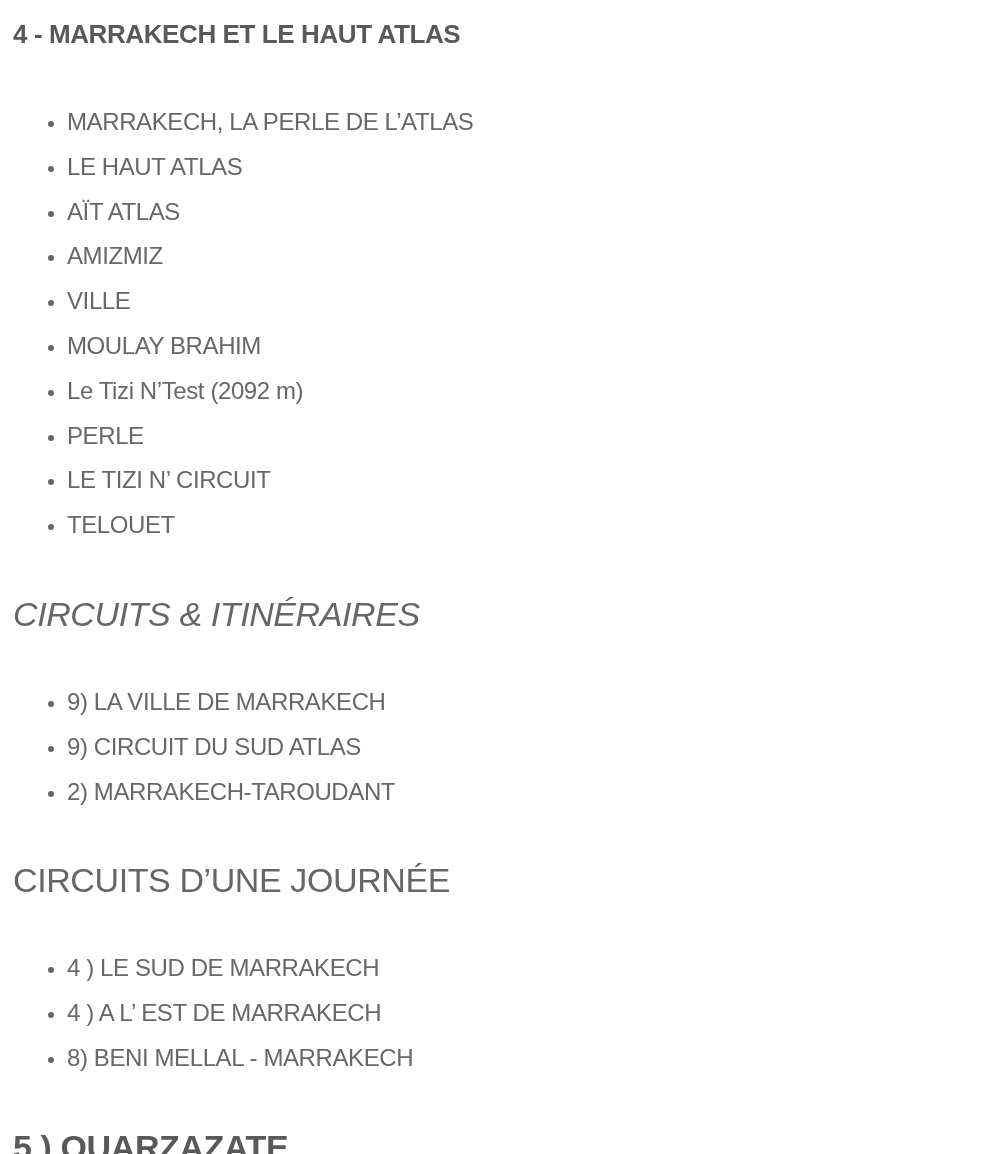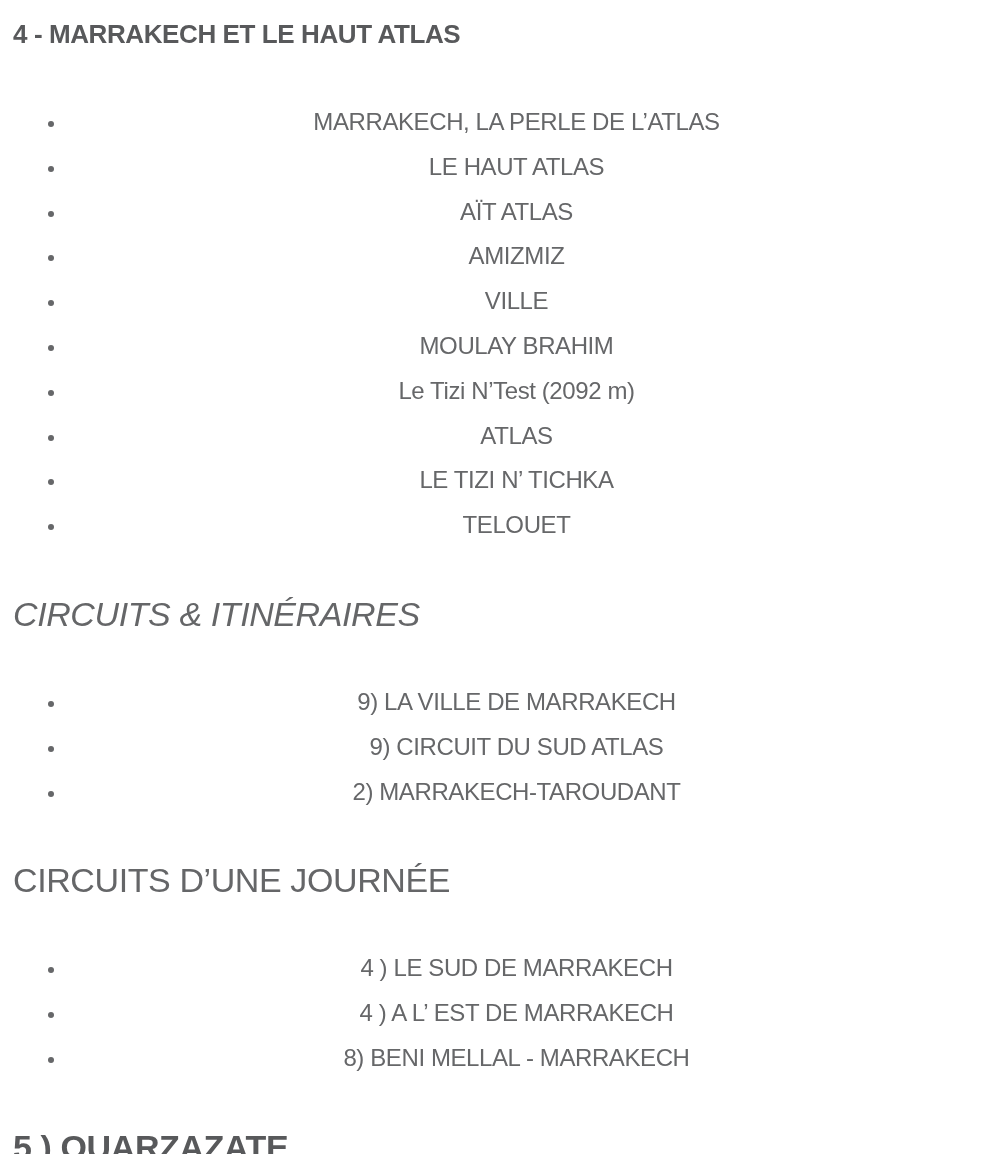--- a/index.html
+++ b/index.html
@@ -42,21 +42,20 @@
     font-style: italic;
   }
   .sub-heading.bold {
     font-weight: bold;
     color: #58595b;
   }
   ul.toc-list {
     margin: 48px 0 0 0;
     padding: 0 0 0 54px;
     list-style: disc outside;
-    text-align: center;
   }
   ul.toc-list li {
     font-size: 24px;
     line-height: 44.8px;
     letter-spacing: -0.4px;
     color: #666769;
   }
   ul.toc-list li::marker {
     color: #666769;
     font-size: 20px;
@@ -71,22 +70,22 @@
     <h2 class="section-title">4 - MARRAKECH ET LE HAUT ATLAS</h2>
 
     <ul class="toc-list">
       <li>MARRAKECH, LA PERLE DE L’ATLAS</li>
       <li>LE HAUT ATLAS</li>
       <li>AÏT ATLAS</li>
       <li>AMIZMIZ</li>
       <li>VILLE</li>
       <li>MOULAY BRAHIM</li>
       <li>Le Tizi N’Test (2092 m)</li>
-      <li>ATLAS</li>
-      <li>LE TIZI N’ TICHKA</li>
+      <li>PERLE</li>
+      <li>LE TIZI N’ CIRCUIT</li>
       <li>TELOUET</li>
     </ul>
 
     <h3 class="sub-heading italic">CIRCUITS &amp; ITINÉRAIRES</h3>
 
     <ul class="toc-list">
       <li>9) LA VILLE DE MARRAKECH</li>
       <li>9) CIRCUIT DU SUD ATLAS</li>
       <li>2) MARRAKECH-TAROUDANT</li>
     </ul>

